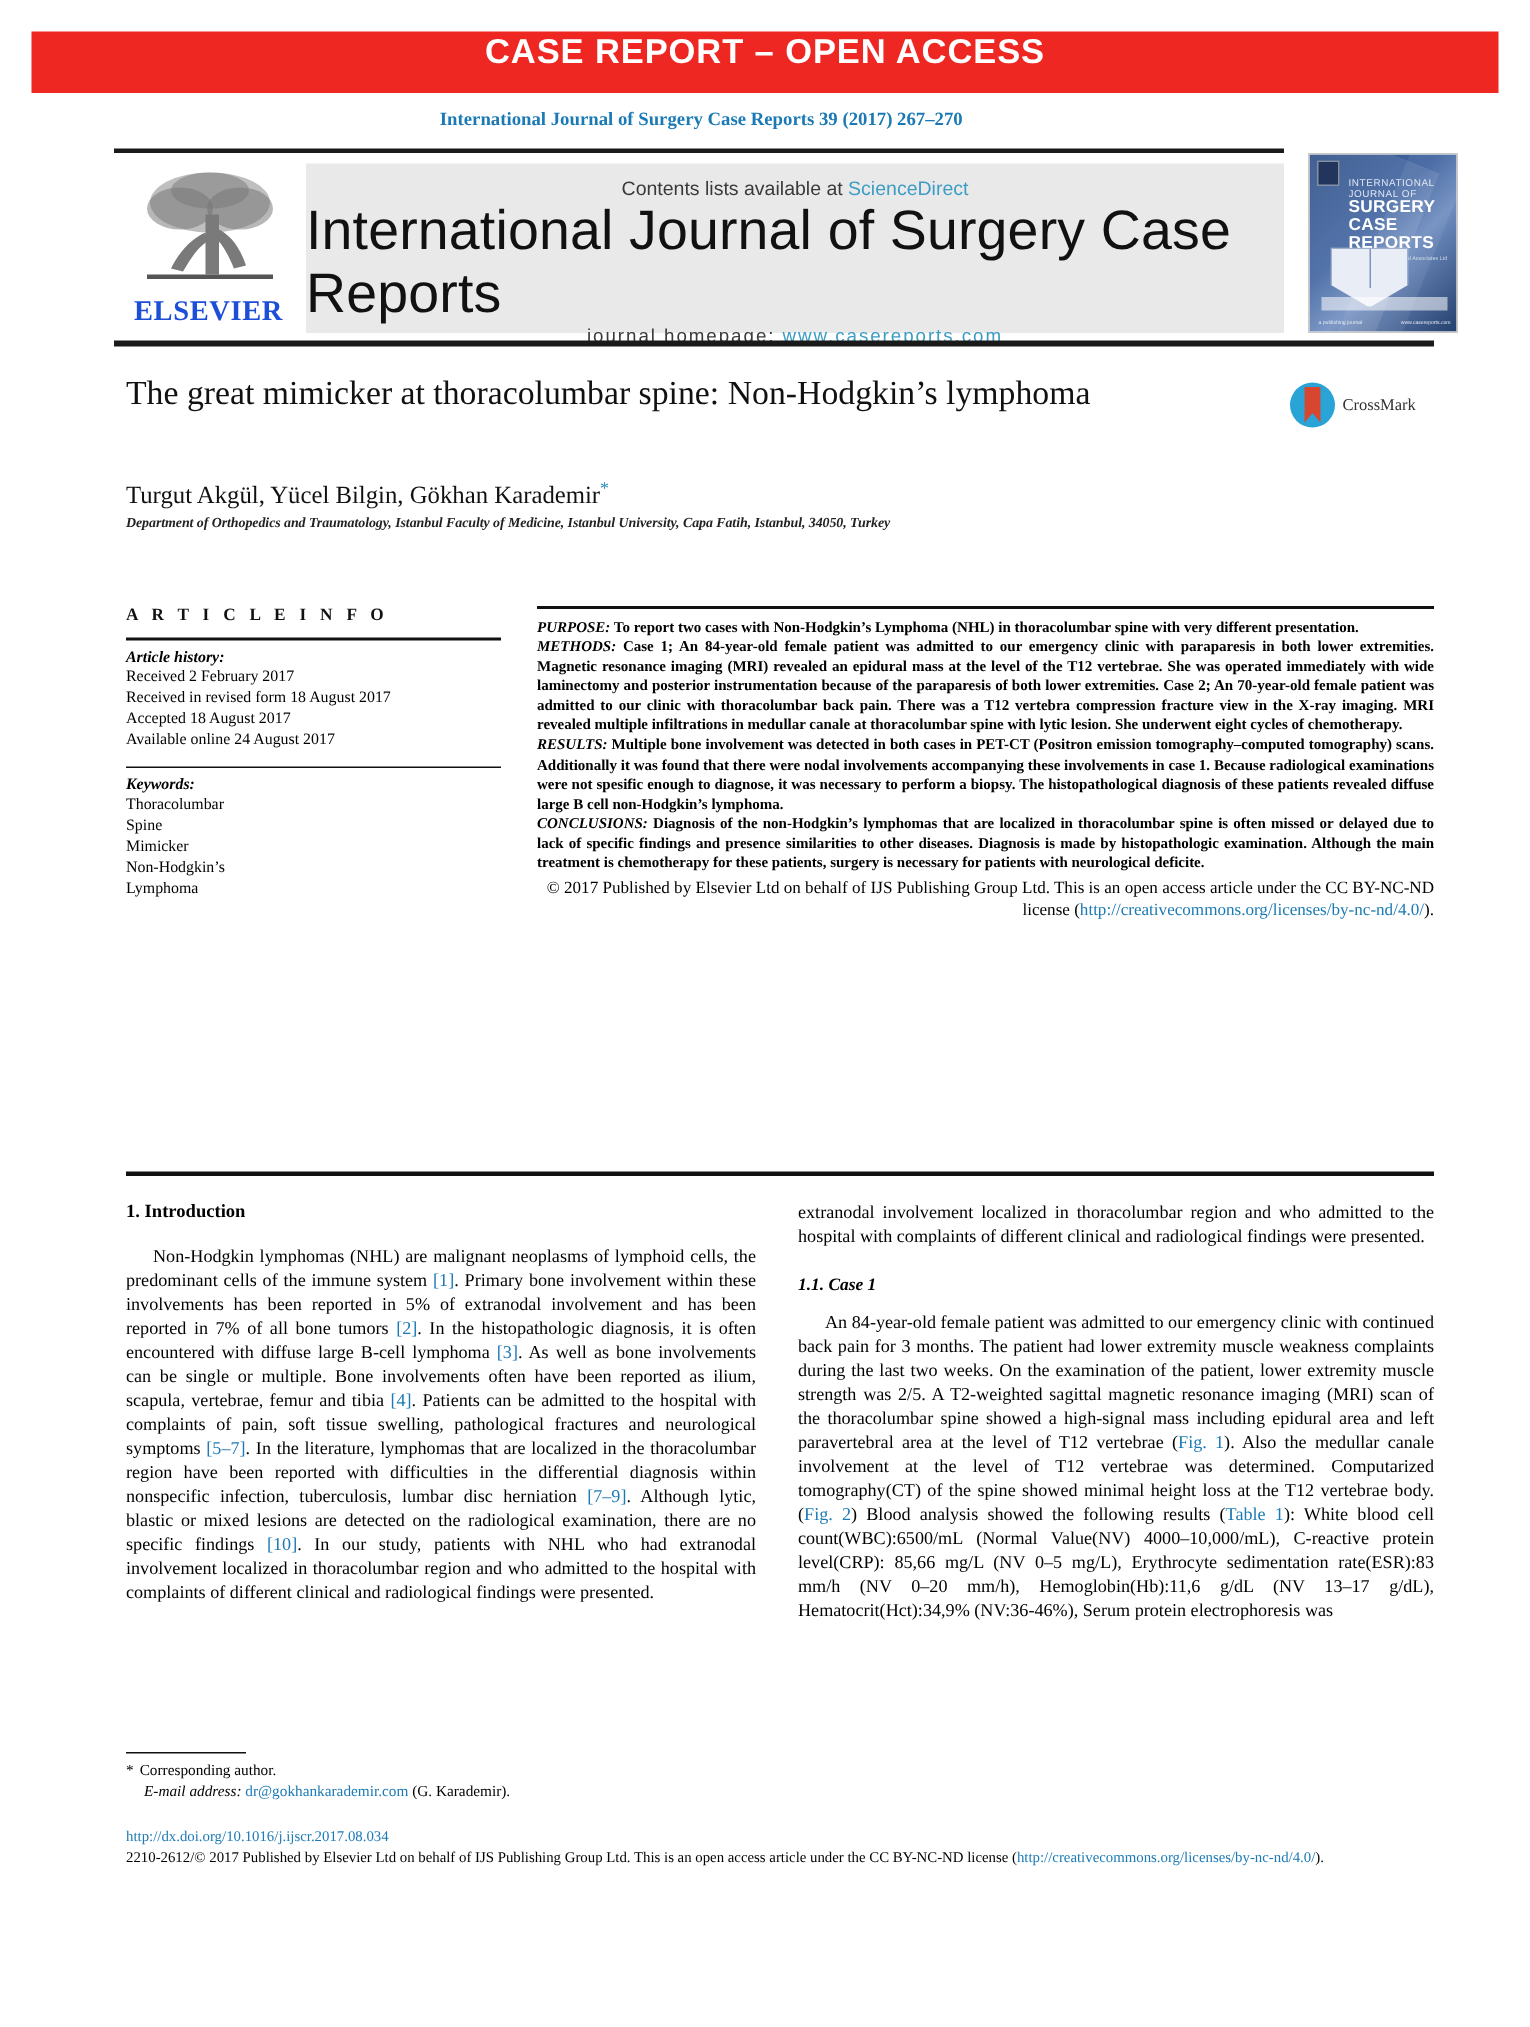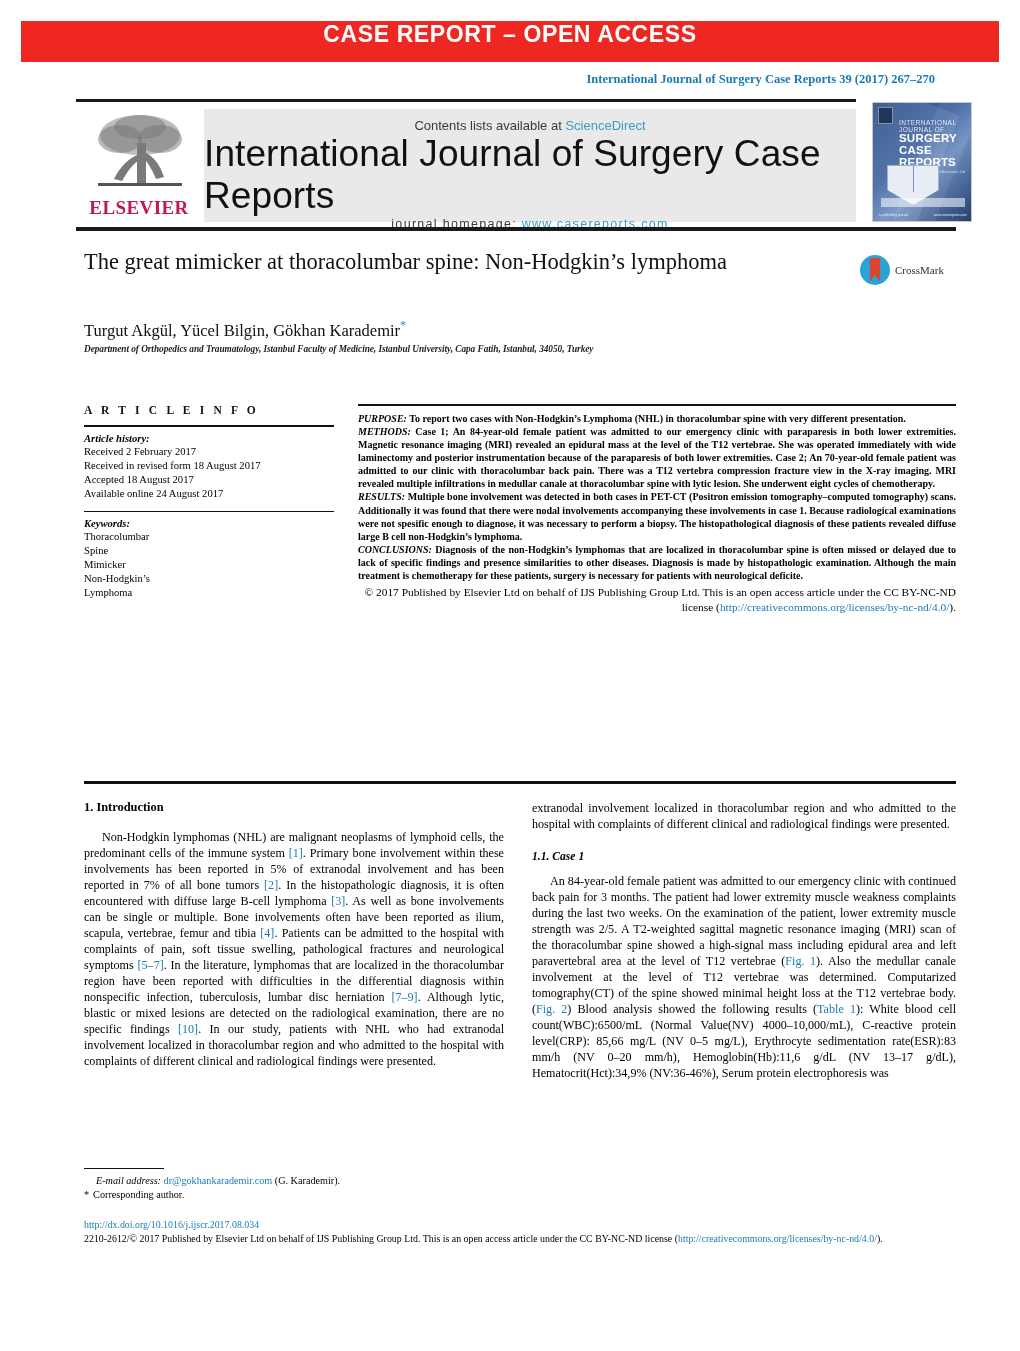--- a/index.html
+++ b/index.html
@@ -21,40 +21,40 @@
   }
   .banner-text {
     font-family:"Liberation Sans", sans-serif;
     font-weight:bold; font-size:23px; letter-spacing:.6px;
     color:#ffffff;
   }
 
   
   .citation {
     position:absolute; left:0; top:72px; width:935px;
-    text-align:right;
+    text-align:center;
     font-family:"Liberation Serif", serif;
     font-size:12.5px; font-weight:bold; color:#1b7ab5;
   }
 
   
   .jhead {
     position:absolute; left:76px; top:99px; width:880px; height:123px;
   }
   .jhead-rule-top {
     position:absolute; left:0; top:0; width:780px; height:2.5px; background:#1a1a1a;
   }
   .elsevier {
     position:absolute; left:4px; top:10px; width:118px; height:112px;
   }
   .tree { position:absolute; left:10px; top:0; width:100px; height:86px; }
   .elsevier-word {
     position:absolute; left:0; bottom:2px; width:118px; text-align:center;
     font-family:"Liberation Serif", serif;
-    font-size:19px; font-weight:bold; letter-spacing:.4px; color:#be185d;
+    font-size:19px; font-weight:bold; letter-spacing:.4px; color:#1d4ed8;
   }
   .grayband {
     position:absolute; left:128px; top:10px; width:652px; height:113px;
     background:#e9e9e9;
     display:flex; flex-direction:column; align-items:center; justify-content:space-between;
     padding:9px 0 11px 0;
   }
   .contents-line {
     font-family:"Liberation Sans", sans-serif; font-size:13px; color:#3a3a3a;
   }
@@ -305,26 +305,26 @@
 </div>
 
 <div class="body-right">
   <p class="bp noindent"><span id="intro-cont">extranodal involvement localized in thoracolumbar region and who admitted to the hospital with complaints of different clinical and radiological findings were presented.</span></p>
   <h3 class="h3">1.1. Case 1</h3>
   <p class="bp"><span>An 84-year-old female patient was admitted to our emergency clinic with continued back pain for 3 months. The patient had lower extremity muscle weakness complaints during the last two weeks. On the examination of the patient, lower extremity muscle strength was 2/5. A T2-weighted sagittal magnetic resonance imaging (MRI) scan of the thoracolumbar spine showed a high-signal mass including epidural area and left paravertebral area at the level of T12 vertebrae (</span><span class="ref">Fig. 1</span><span>). Also the medullar canale involvement at the level of T12 vertebrae was determined. Computarized tomography(CT) of the spine showed minimal height loss at the T12 vertebrae body. (</span><span class="ref">Fig. 2</span><span>) Blood analysis showed the following results (</span><span class="ref">Table 1</span><span>): White blood cell count(WBC):6500/mL (Normal Value(NV) 4000–10,000/mL), C-reactive protein level(CRP): 85,66 mg/L (NV 0–5 mg/L), Erythrocyte sedimentation rate(ESR):83 mm/h (NV 0–20 mm/h), Hemoglobin(Hb):11,6 g/dL (NV 13–17 g/dL), Hematocrit(Hct):34,9% (NV:36-46%), Serum protein electrophoresis was</span></p>
 </div>
 
 <div class="foot-rule"></div>
 <div class="footnote">
+  <div>
+    <span class="star">*</span><span>Corresponding author.</span>
+  </div>
   <div style="padding-left:12px">
     <span class="em">E-mail address:</span>
     <a class="link" href="#">dr@gokhankarademir.com</a>
     <span>(G. Karademir).</span>
   </div>
-  <div>
-    <span class="star">*</span><span>Corresponding author.</span>
-  </div>
 </div>
 
 <div class="footer-block">
   <div class="footer-doi">http://dx.doi.org/10.1016/j.ijscr.2017.08.034</div>
   <div><span>2210-2612/© 2017 Published by Elsevier Ltd on behalf of IJS Publishing Group Ltd. This is an open access article under the CC BY-NC-ND license (</span><span class="link">http://creativecommons.org/licenses/by-nc-nd/4.0/</span><span>).</span></div>
 </div>
 
 </body></html>

